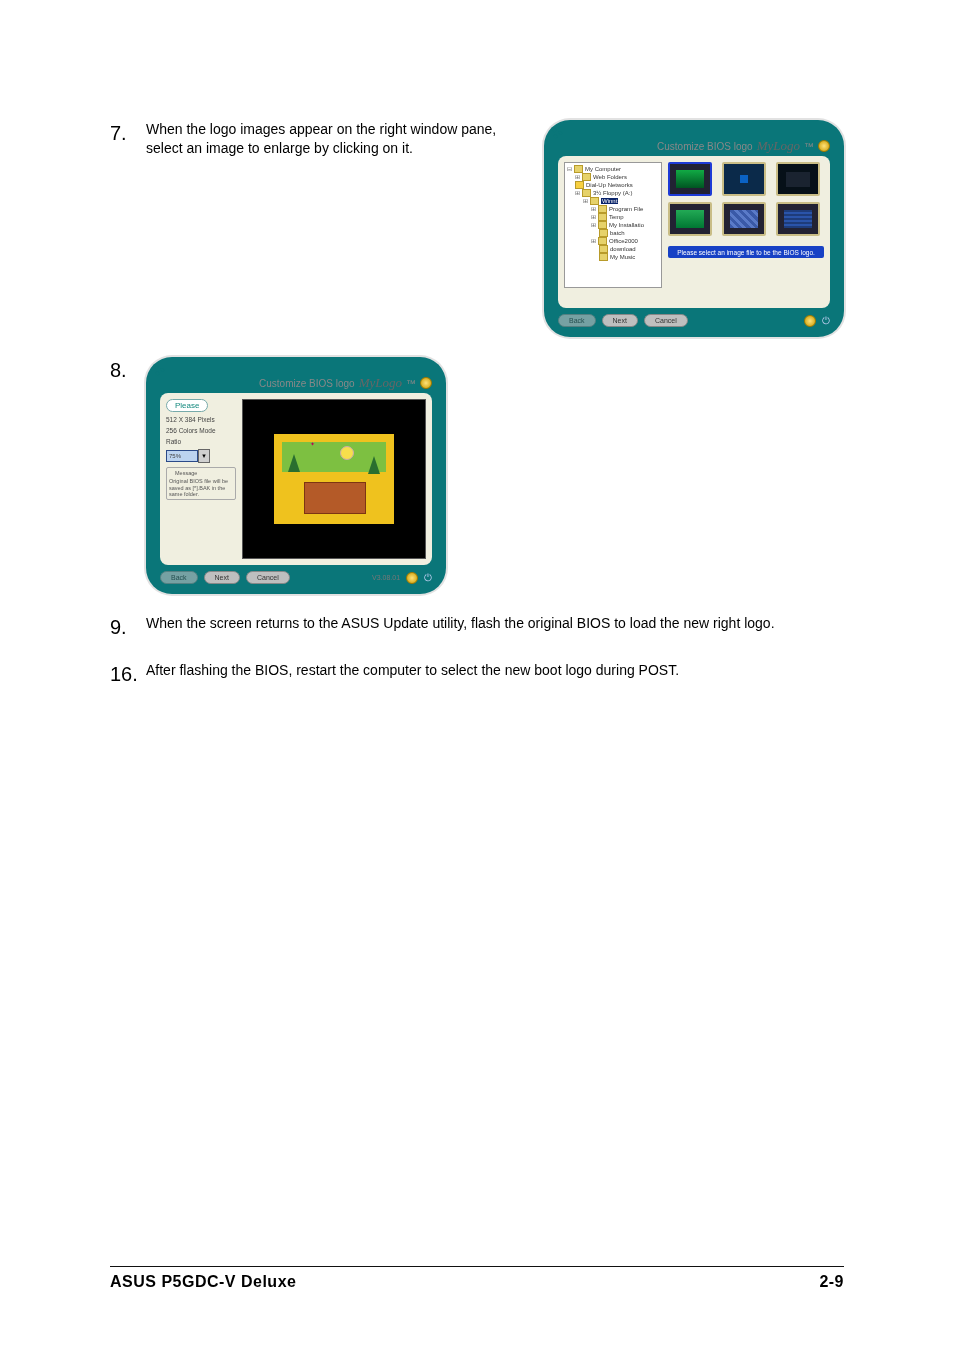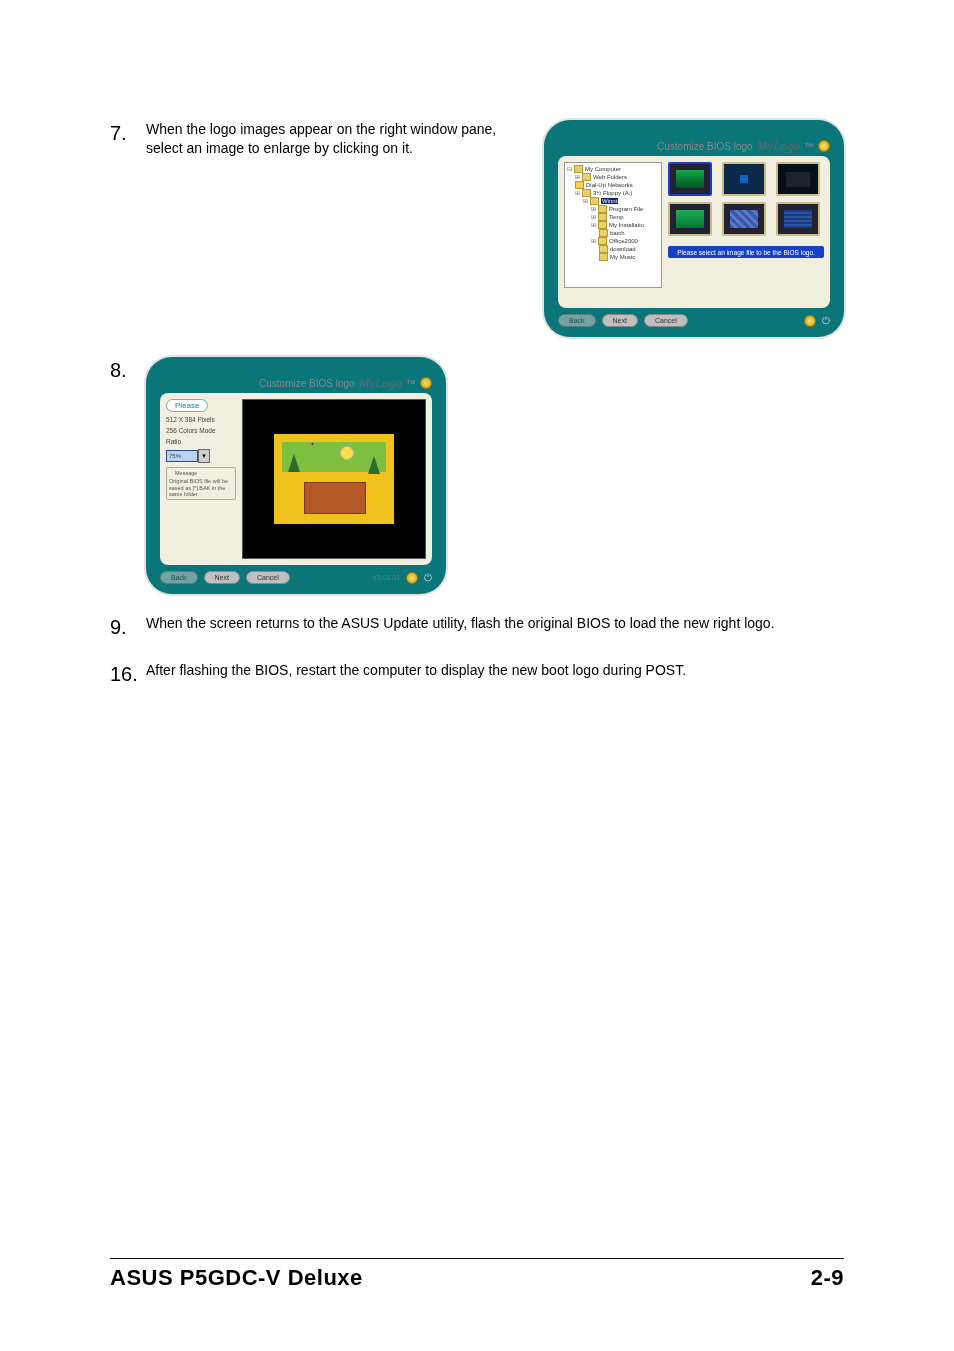--- a/index.html
+++ b/index.html
@@ -41,21 +41,21 @@
   .preview{flex:1;background:#000;display:flex;align-items:center;justify-content:center;border:1px solid #555}
   .art{width:120px;height:90px;background:#efc21e;position:relative;overflow:hidden}
   .art .sky{position:absolute;top:8px;left:8px;right:8px;height:30px;background:#7dc041}
   .art .sun{position:absolute;top:12px;right:40px;width:12px;height:12px;border-radius:50%;background:#f7df4c;border:1px solid #caa}
   .art .tree1,.art .tree2{position:absolute;width:0;height:0;border-left:6px solid transparent;border-right:6px solid transparent;border-bottom:18px solid #2a6e2f}
   .art .tree1{top:20px;left:14px}.art .tree2{top:22px;right:14px}
   .art .build{position:absolute;bottom:10px;left:30px;width:60px;height:30px;background:#b45a28;border:1px solid #7d3513}
   .art .bird{position:absolute;top:6px;left:36px;font-size:6px;color:#b05}
   .footer{position:absolute;left:110px;right:110px;bottom:60px}
   .rule{border:none;border-top:1px solid #111;margin:0 0 6px 0}
-  .foot-row{display:flex;justify-content:space-between;font-weight:bold;letter-spacing:.5px;font-size:22px}
+  .foot-row{display:flex;justify-content:space-between;font-weight:bold;letter-spacing:.5px;font-size:16px}
   .corner{position:absolute;top:8px;left:8px;width:12px;height:12px}
   .corner svg{display:block}
 </style>
 </head>
 <body>
 
 <div class="page">
 
   <div class="row">
     <div class="num">7.</div>
@@ -186,21 +186,21 @@
     </div>
   </div>
 
   <div class="row" style="margin-top:20px">
     <div class="num">9.</div>
     <div class="txt" style="padding-right:0">When the screen returns to the ASUS Update utility, flash the original BIOS to load the new right logo.</div>
   </div>
 
   <div class="row">
     <div class="num">16.</div>
-    <div class="txt" style="padding-right:0">After flashing the BIOS, restart the computer to display the new boot logo during POST.</div>
+    <div class="txt" style="padding-right:0">After flashing the BIOS, restart the computer to select the new boot logo during POST.</div>
   </div>
 
   <div class="footer">
     <hr class="rule">
     <div class="foot-row">
       <span>ASUS P5GDC-V Deluxe</span>
       <span>2-9</span>
     </div>
   </div>
 

